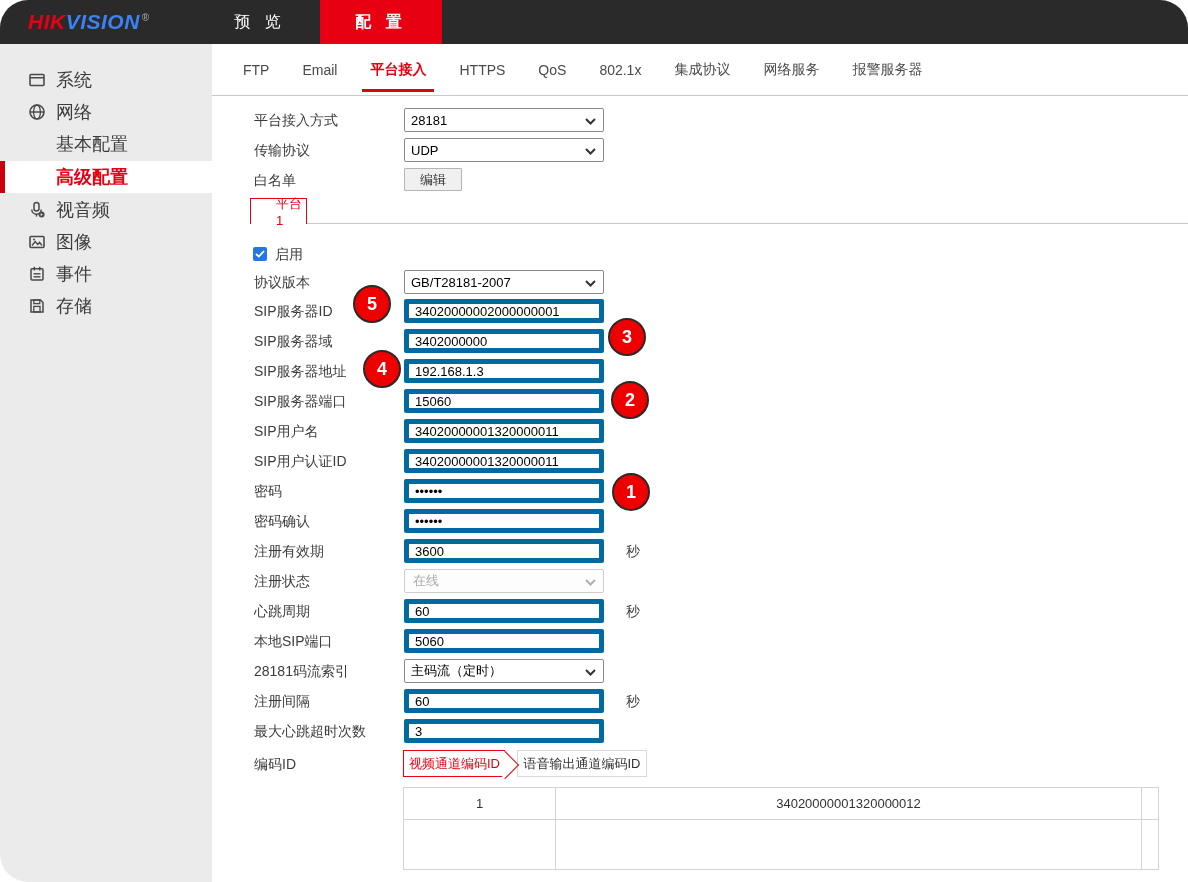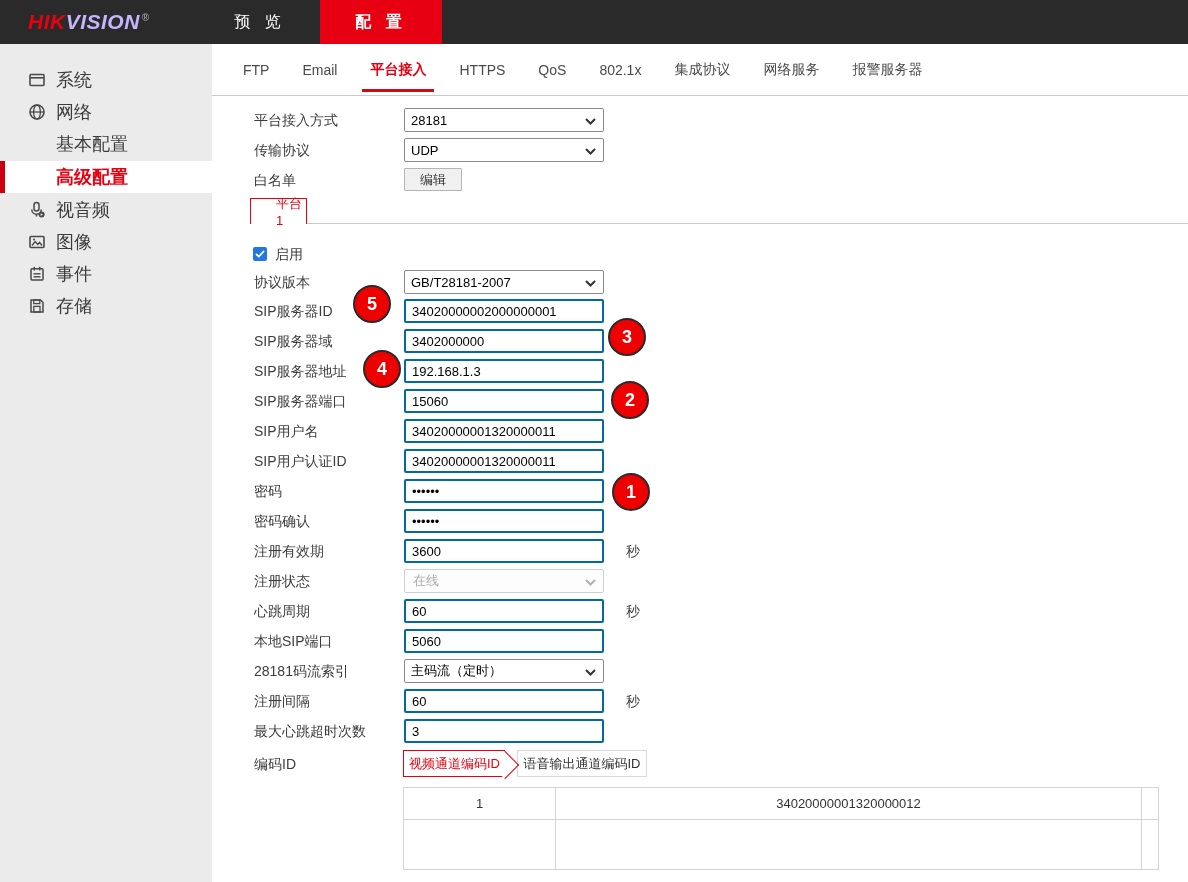--- a/index.html
+++ b/index.html
@@ -1,24 +1,24 @@
 <!DOCTYPE html>
 <html><head>
 <meta charset="utf-8">
 <style>
   * { margin:0; padding:0; box-sizing:border-box; }
   body { background:#fff; font-family:"Liberation Sans","DejaVu Sans",sans-serif; }
-  .page { position:relative; width:1188px; height:882px; background:#fff; overflow:hidden; }
+  .page { position:relative; width:1188px; height:882px; background:#fff; overflow:hidden;border-radius:28px; }
 
   
   .topbar { position:absolute; left:0; top:0; width:1188px; height:44px; background:#2a2a2a; }
   .logo { position:absolute; left:28px; top:0; height:44px; display:flex; align-items:center;
           font-style:italic; font-weight:bold; font-size:21px; letter-spacing:.5px; }
   .logo .hik { color:#e60012; }
-  .logo .vision { color:#c4b5fd; }
+  .logo .vision { color:#3b82f6; }
   .logo .reg { color:#9a9a9a; font-size:10px; font-style:normal; align-self:flex-start; margin-top:12px; margin-left:2px; }
   .nav-item { position:absolute; top:0; height:44px; line-height:44px; text-align:center;
               color:#fff; font-size:16px; letter-spacing:5px; cursor:pointer; }
   .nav-preview { left:218px; width:84px; }
   .nav-config  { left:320px; width:122px; background:#e60012; font-weight:bold; }
 
   
   .sidebar { position:absolute; left:0; top:44px; width:212px; height:838px; background:#ebebeb; }
   .side-item { position:absolute; left:0; width:212px; height:32px; cursor:pointer; }
   .side-icon { position:absolute; left:28px; top:7px; width:18px; height:18px; }
@@ -31,21 +31,21 @@
   .tabbar { position:absolute; left:212px; top:44px; width:976px; height:52px;
             border-bottom:1px solid #c9c9c9; display:flex; align-items:center;
             padding-left:28px; gap:27px; background:#fff; }
   .mtab { position:relative; height:52px; display:flex; align-items:center; padding:0 3px;
           font-size:14px; color:#4a4a4a; cursor:pointer; white-space:nowrap; }
   .mtab.active { color:#e60012; font-weight:bold; }
   .mtab.active .underline { position:absolute; left:-5px; right:-5px; bottom:4px; height:3px; background:#cf0a14; }
 
   
   .flabel { position:absolute; left:254px; font-size:14px; color:#3c3c3c; line-height:24px; white-space:nowrap; }
-  .tinput { position:absolute; left:404px; width:200px; height:24px; border:2px solid #0369a1;
+  .tinput { position:absolute; left:404px; width:200px; height:24px; border:5px solid #0369a1;
             border-radius:2px; font-size:13px; padding:0 6px; color:#000; background:#fff;
             font-family:"Liberation Sans","DejaVu Sans",sans-serif; }
   .selbox { position:absolute; left:404px; width:200px; height:24px; border:1px solid #8a8a8a;
             border-radius:2px; background:#fff; font-size:13px; color:#000; display:flex;
             align-items:center; padding:0 24px 0 6px; cursor:pointer; white-space:nowrap; }
   .selbox .chev { position:absolute; right:7px; top:9px; }
   .selbox.disabled { border-color:#cfcfcf; color:#ababab; background:#fdfdfd; cursor:default;padding-left:8px; }
   .unit { position:absolute; left:626px; font-size:14px; color:#3c3c3c; line-height:24px; }
   .btn-edit { position:absolute; left:404px; top:168px; width:58px; height:23px; background:#f0f0f0;
               border:1px solid #b5b5b5; border-radius:1px; font-size:13px; color:#333; cursor:pointer;

